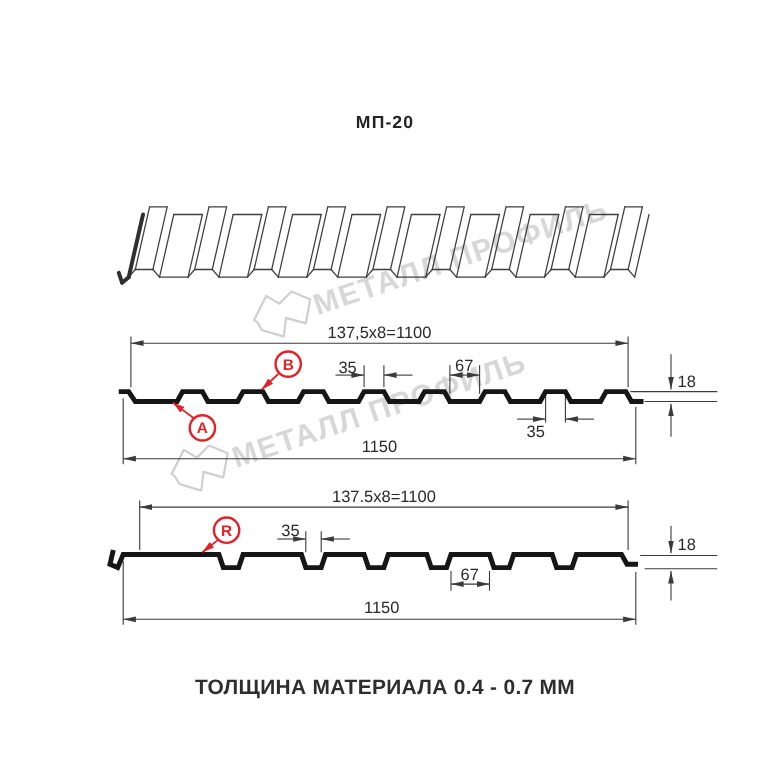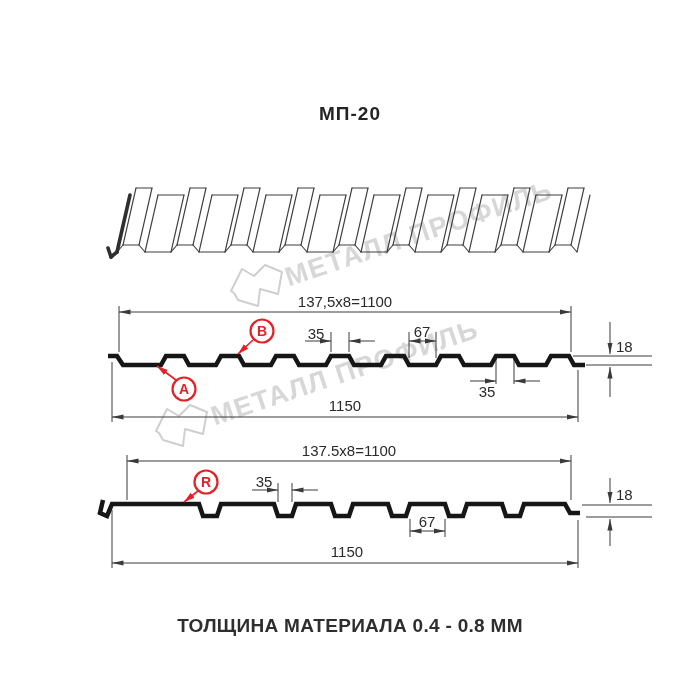--- a/index.html
+++ b/index.html
@@ -4,21 +4,21 @@
 <style>
   html,body{margin:0;padding:0;background:#ffffff;}
   #canvas{position:relative;width:700px;height:700px;background:#ffffff;overflow:hidden;
           font-family:"Liberation Sans",sans-serif;}
   :root{
     --red:#e32126; --wm:#d7d7d7; --line:#3a3a3a; --ink:#1d1d1d; --profile:#161616;
   }
   .abs{position:absolute;}
   .page-title{top:56px;left:0;right:0;text-align:center;font-size:44px;font-weight:700;
               letter-spacing:4px;color:var(--ink);z-index:3;}
-  .page-subtitle{top:103px;left:0;right:0;text-align:center;font-size:19px;font-weight:700;
+  .page-subtitle{top:103px;left:0;right:0;text-align:center;font-size:16px;font-weight:700;
                  letter-spacing:1px;color:#242424;z-index:3;}
   .footer-note{top:615px;left:0;right:0;text-align:center;font-size:19px;font-weight:700;
                letter-spacing:0.3px;color:#2e2e2e;z-index:3;}
   .wm{z-index:1;}
   .wm-text{position:absolute;white-space:nowrap;font-size:27px;font-weight:700;
            letter-spacing:1.5px;color:var(--wm);transform-origin:0 50%;
            transform:rotate(-18.5deg);}
   .wm-logo{position:absolute;}
   .wm-logo polygon{fill:none;stroke:#cfcfcf;stroke-width:2;stroke-linejoin:round;}
   svg.draw{position:absolute;left:0;z-index:2;overflow:visible;}
@@ -262,14 +262,14 @@
          L296,504 H331 L335,516 H349 L353,504 H388 L392,516 H406 L410,504 H445 L449,516 H463
          L467,504 H502 L506,516 H520 L524,504 H565 L570,513 H580"></path>
 
     <g>
       <path class="redline" d="M198,491 L184,502" marker-end="url(#mRed)"></path>
       <circle class="redcirc" cx="206" cy="482" r="11.5"></circle>
       <text class="redtext" x="206" y="487" text-anchor="middle">R</text>
     </g>
   </svg>
 
-  <div class="abs footer-note">ТОЛЩИНА МАТЕРИАЛА 0.4 - 0.8 ММ</div>
+  <div class="abs footer-note">ТОЛЩИНА МАТЕРИАЛА 0.4 - 0.7 ММ</div>
 </div>
 
 </body></html>

